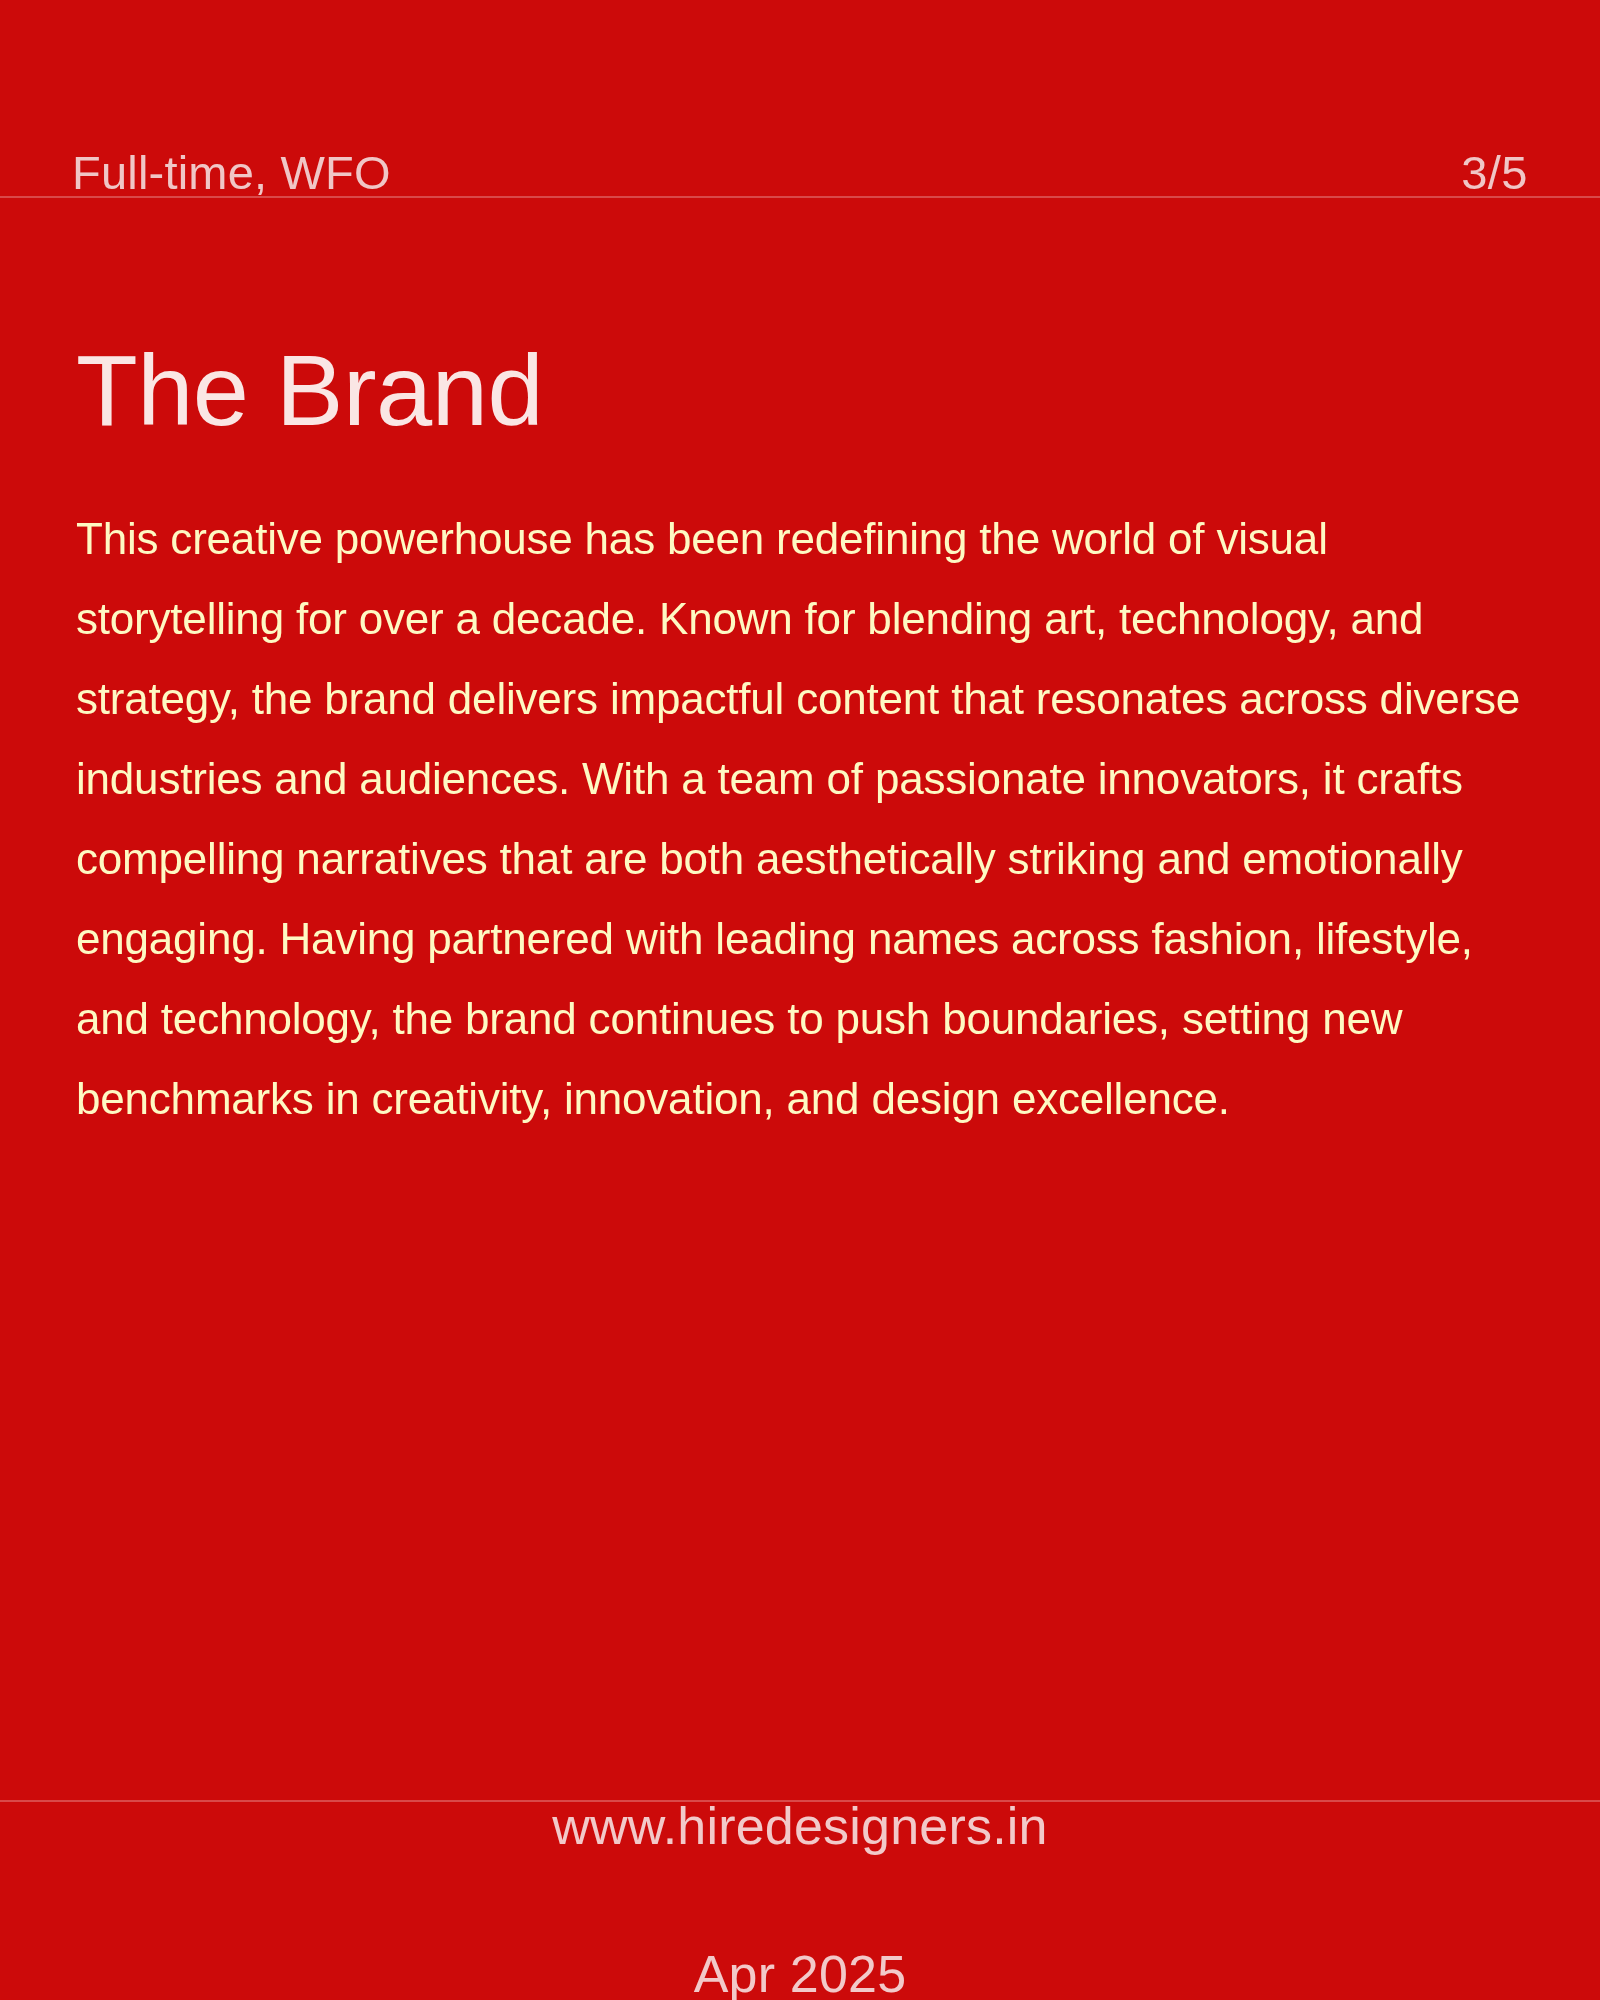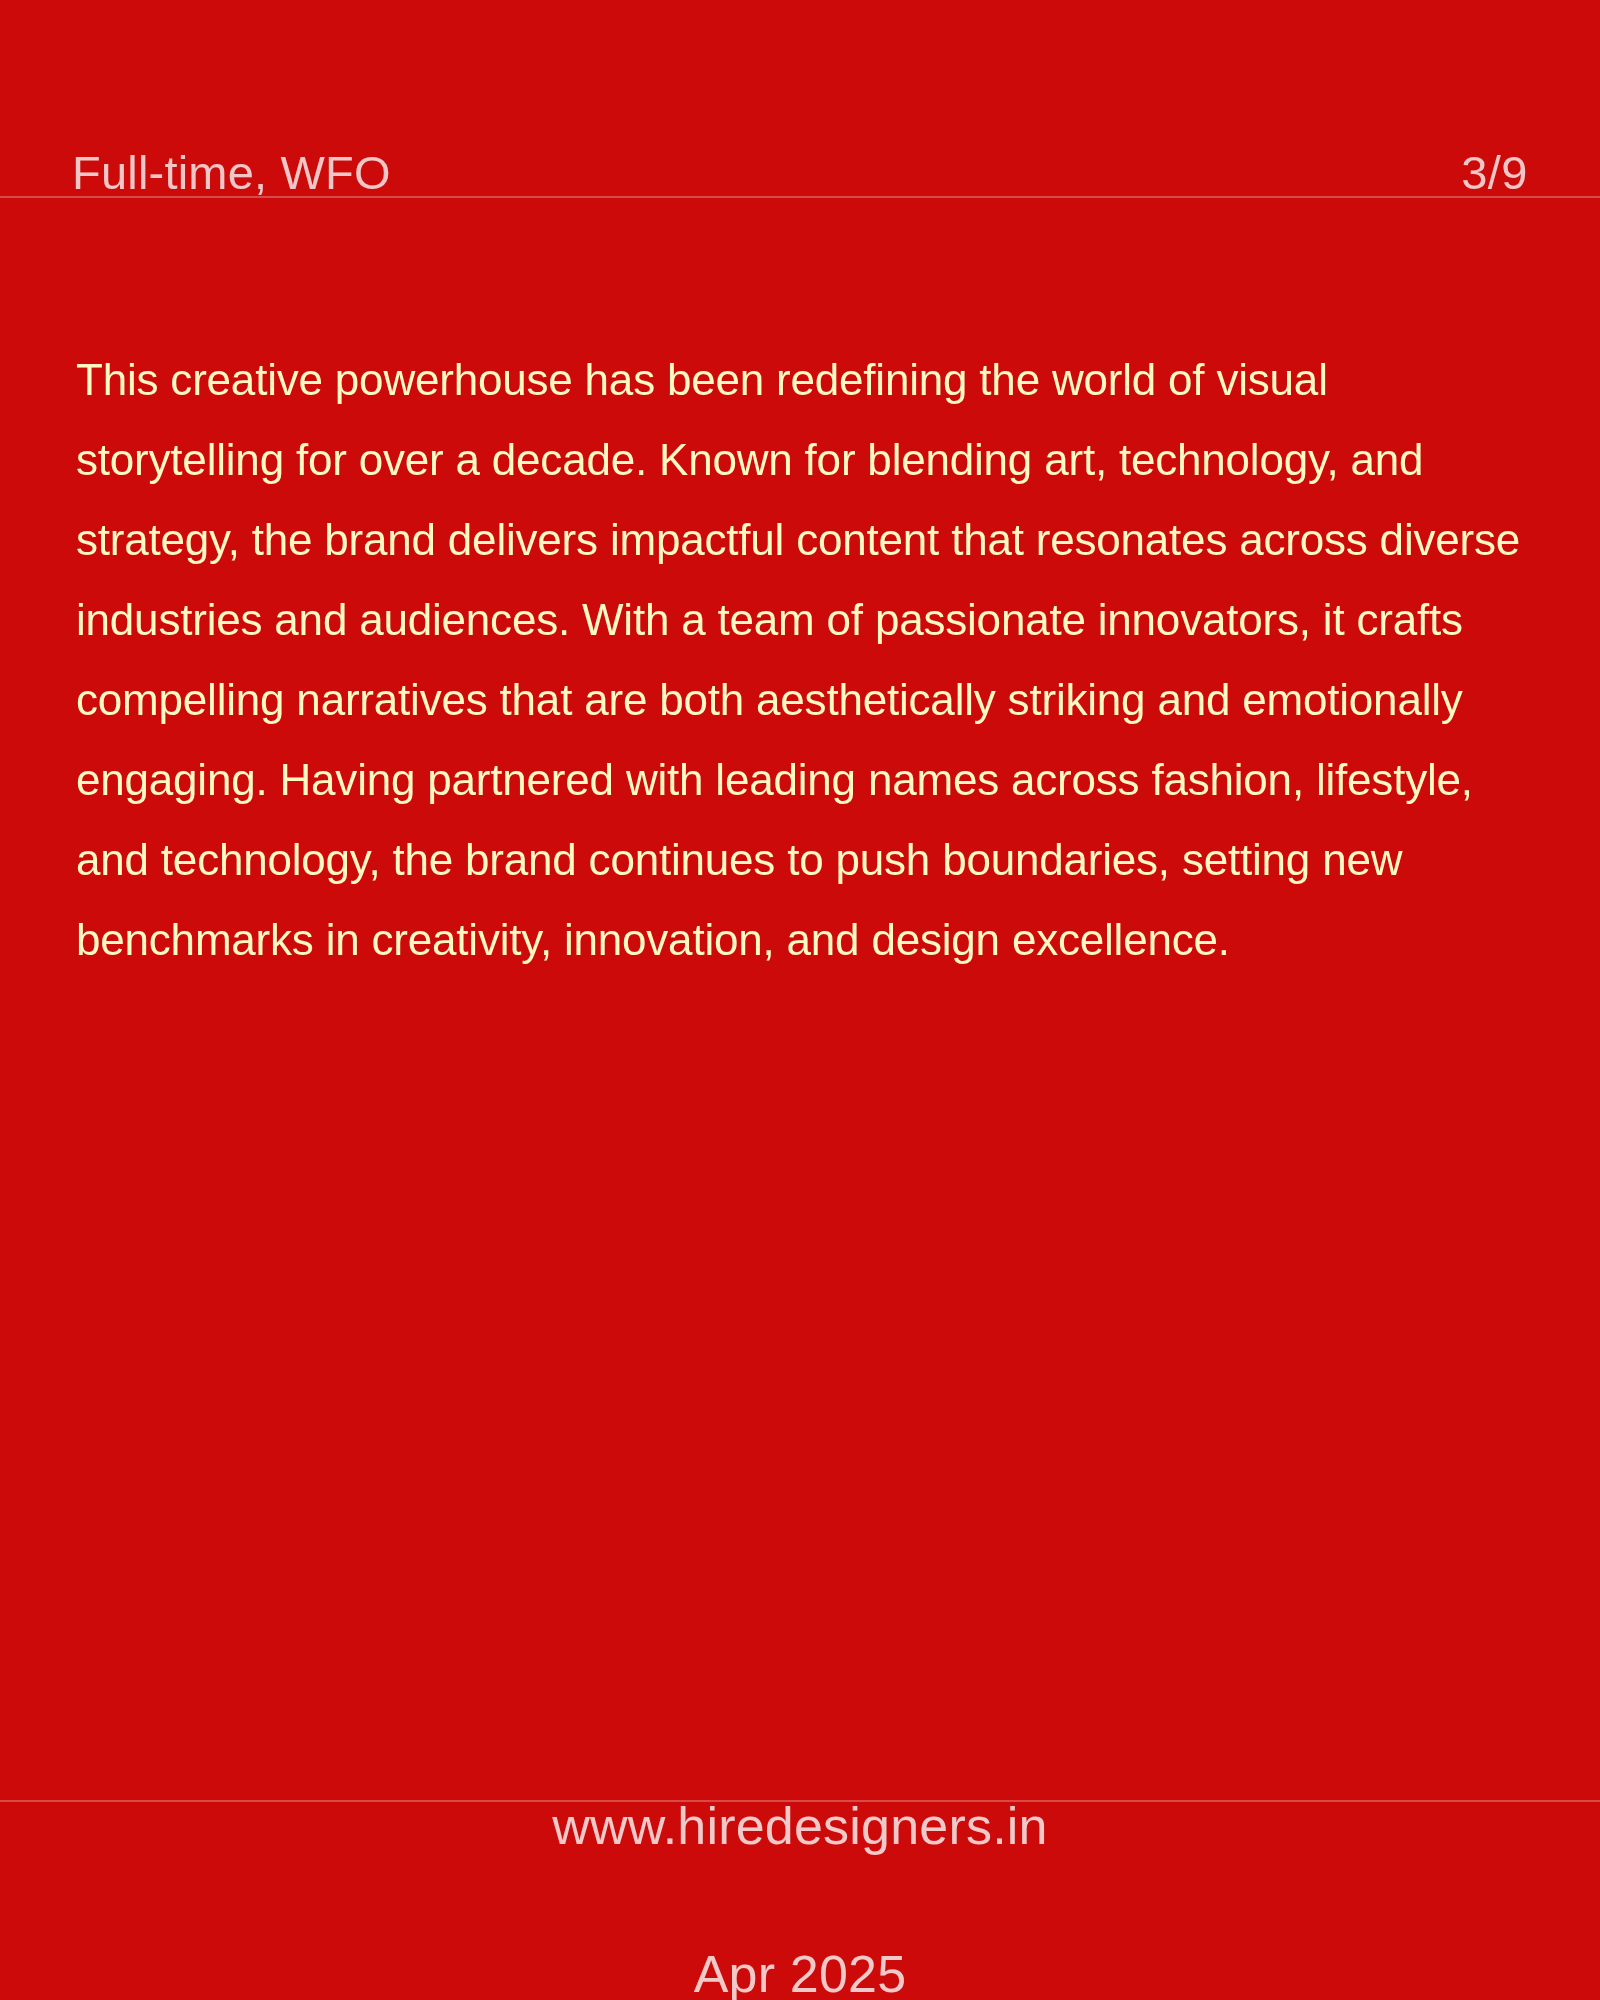--- a/index.html
+++ b/index.html
@@ -113,26 +113,27 @@
     white-space: nowrap;
   }
 </style>
 </head>
 <body>
 
 <div id="slide">
 
   <div class="header">
     <div class="header-left">Full-time, WFO</div>
-    <div class="header-right">3/9</div>
+    <div class="header-right">3/5</div>
   </div>
 
   <div class="divider top"></div>
 
   <div class="main">
+    <h1 class="page-title">The Brand</h1>
     <p class="body-copy">This creative powerhouse has been redefining the world of visual storytelling for over a decade. Known for blending art, technology, and strategy, the brand delivers impactful content that resonates across diverse industries and audiences. With a team of passionate innovators, it crafts compelling narratives that are both aesthetically striking and emotionally engaging. Having partnered with leading names across fashion, lifestyle, and technology, the brand continues to push boundaries, setting new benchmarks in creativity, innovation, and design excellence.</p>
   </div>
 
   <div class="divider bottom"></div>
 
   <div class="footer">
     <div class="footer-left">www.hiredesigners.in</div>
     <div class="footer-right">Apr 2025</div>
   </div>
 

